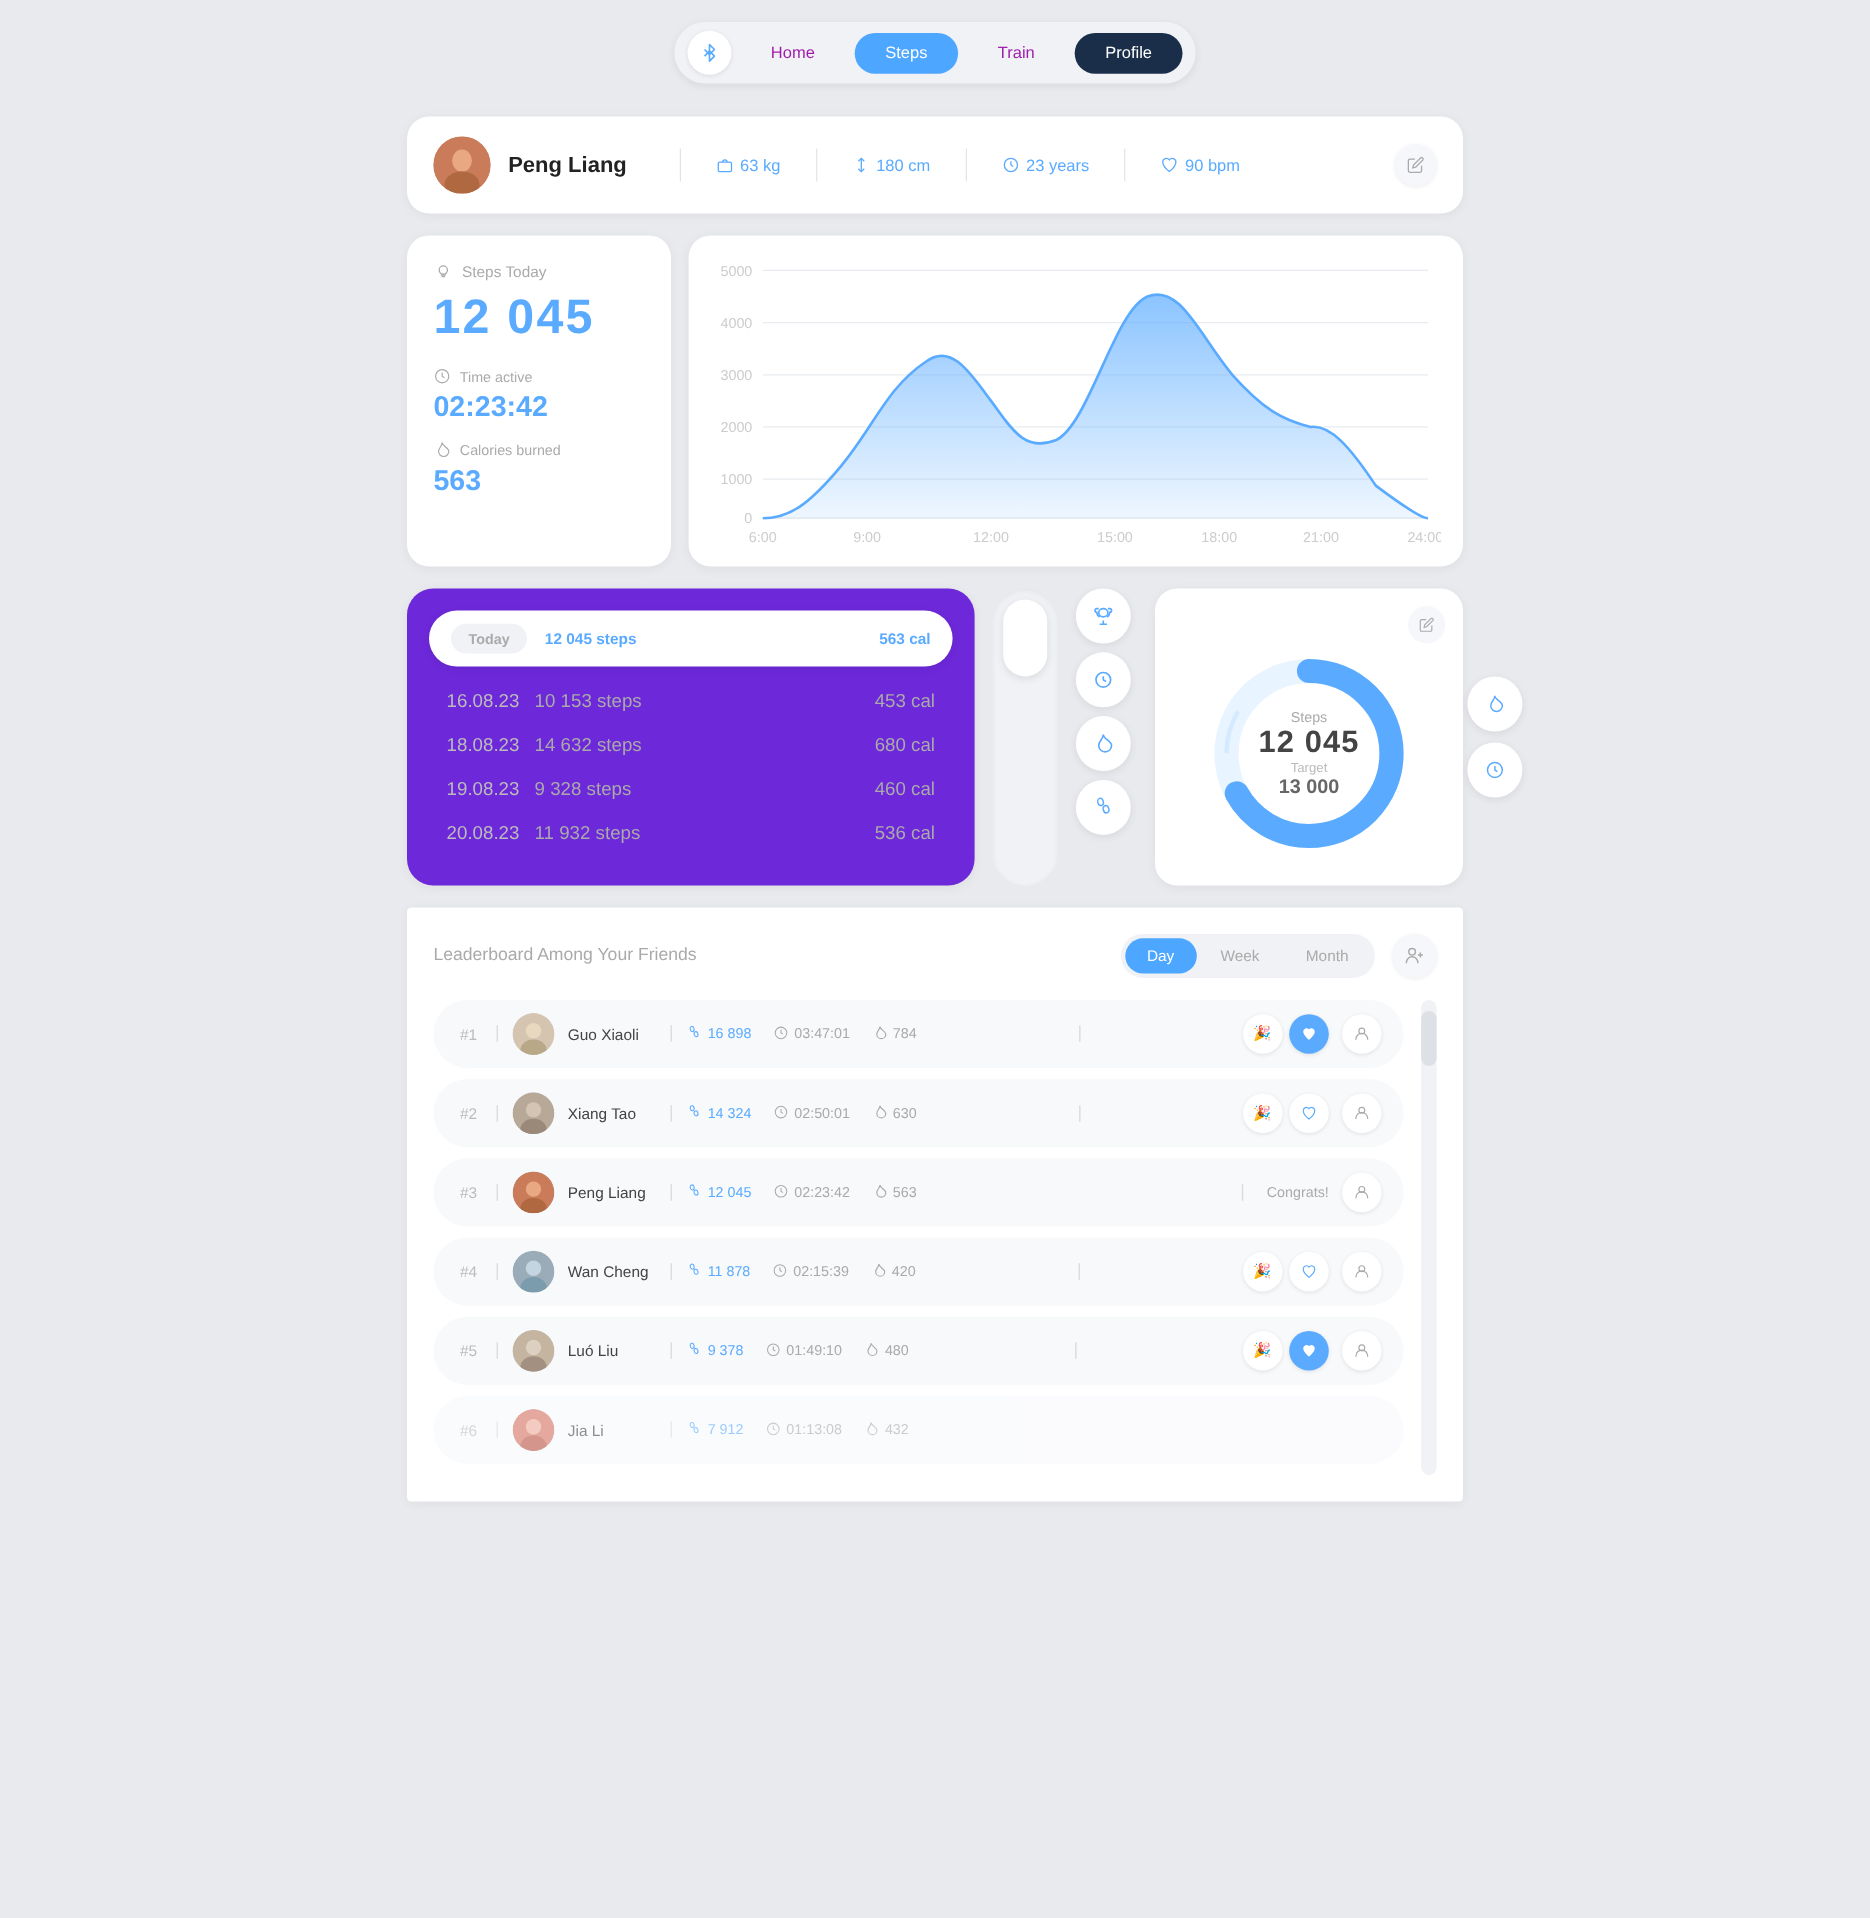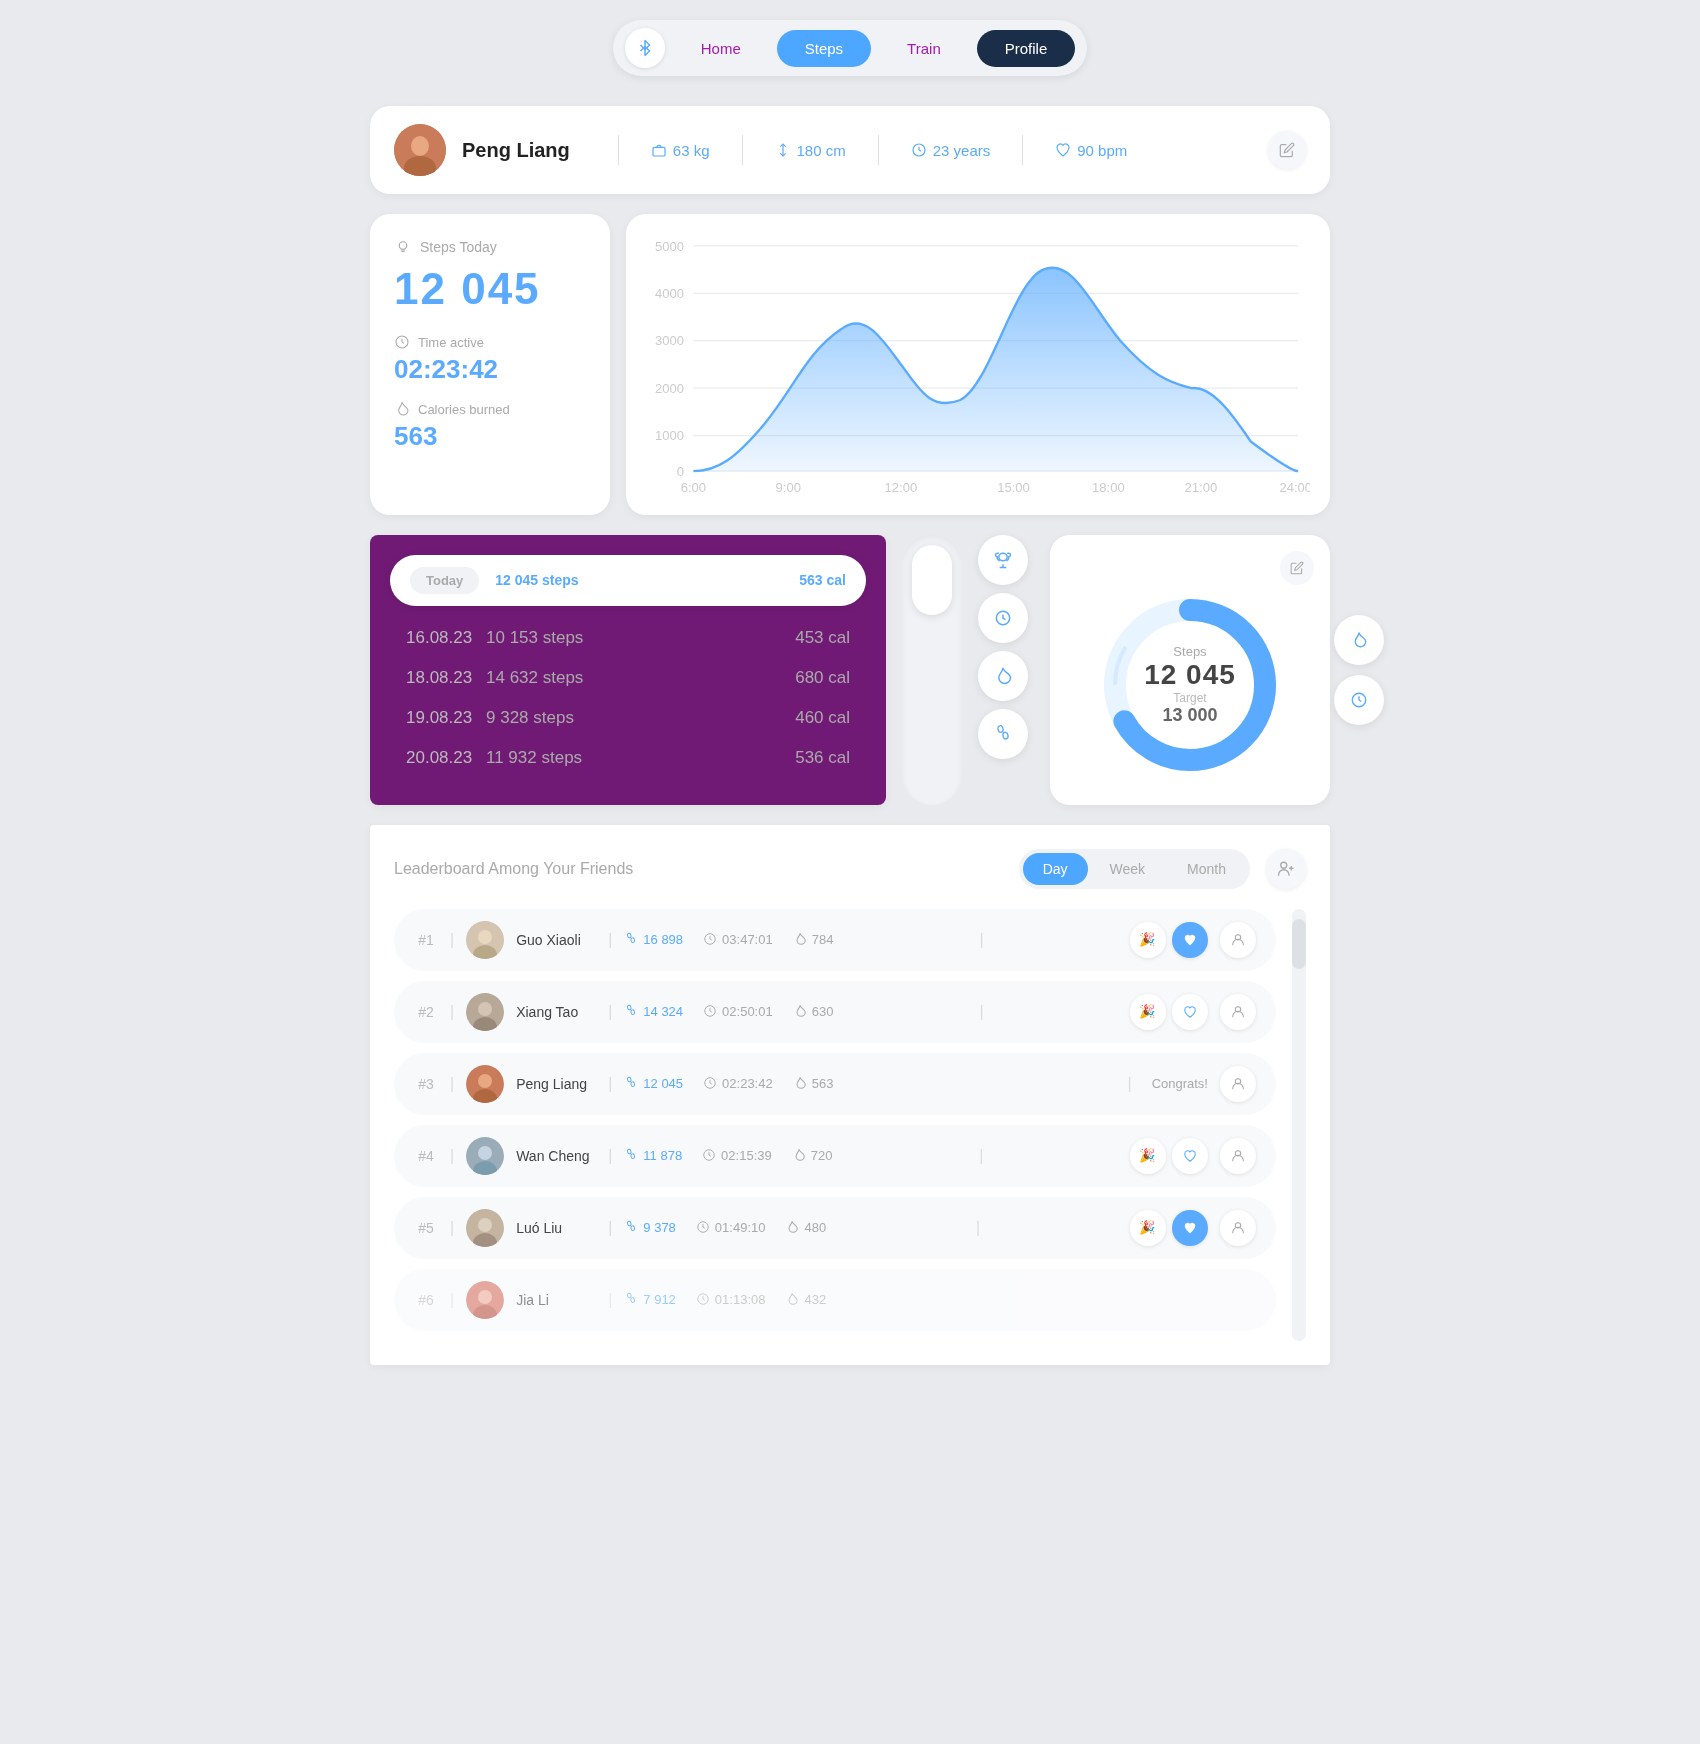--- a/index.html
+++ b/index.html
@@ -160,22 +160,22 @@
       min-height: 220px;
     }
 
     
     .middle-row {
       display: flex;
       gap: 16px;
     }
     .history-card {
       flex: 1;
-      background: #701a75;
-      border-radius: 8px;
+      background: #6d28d9;
+      border-radius: 24px;
       padding: 20px;
       box-shadow: 0 2px 10px rgba(0,0,0,0.05);
     }
     .history-today-row {
       background: white;
       border-radius: 50px;
       padding: 12px 20px;
       display: flex;
       align-items: center;
       gap: 16px;
@@ -844,21 +844,21 @@
             <svg width="14" height="14" viewBox="0 0 24 24" fill="none">
                 <circle cx="12" cy="12" r="9" stroke="#aaa" stroke-width="1.6"></circle>
                 <polyline points="12,7 12,12 15,14" stroke="#aaa" stroke-width="1.6" fill="none"></polyline>
               </svg>
             <span>02:15:39</span>
           </span>
           <span class="lb-stat" style="margin-left:8px">
             <svg width="14" height="14" viewBox="0 0 24 24" fill="none">
                 <path d="M12 2c0 5-5 7-5 12a7 7 0 0014 0c0-5-9-7-9-12z" stroke="#aaa" stroke-width="1.8"></path>
               </svg>
-            <span>720</span>
+            <span>420</span>
           </span>
           <span class="lb-sep" style="margin-left:auto">|</span>
           <div class="lb-action-group">
             <button class="lb-action-btn">🎉</button>
             <button class="lb-action-btn">
               <svg width="14" height="14" viewBox="0 0 24 24" fill="none">
                   <path d="M12 21C12 21 3 14 3 8a5 5 0 019-3 5 5 0 019 3c0 6-9 13-9 13z" stroke="#5aabff" stroke-width="1.8"></path>
                 </svg>
             </button>
           </div>

